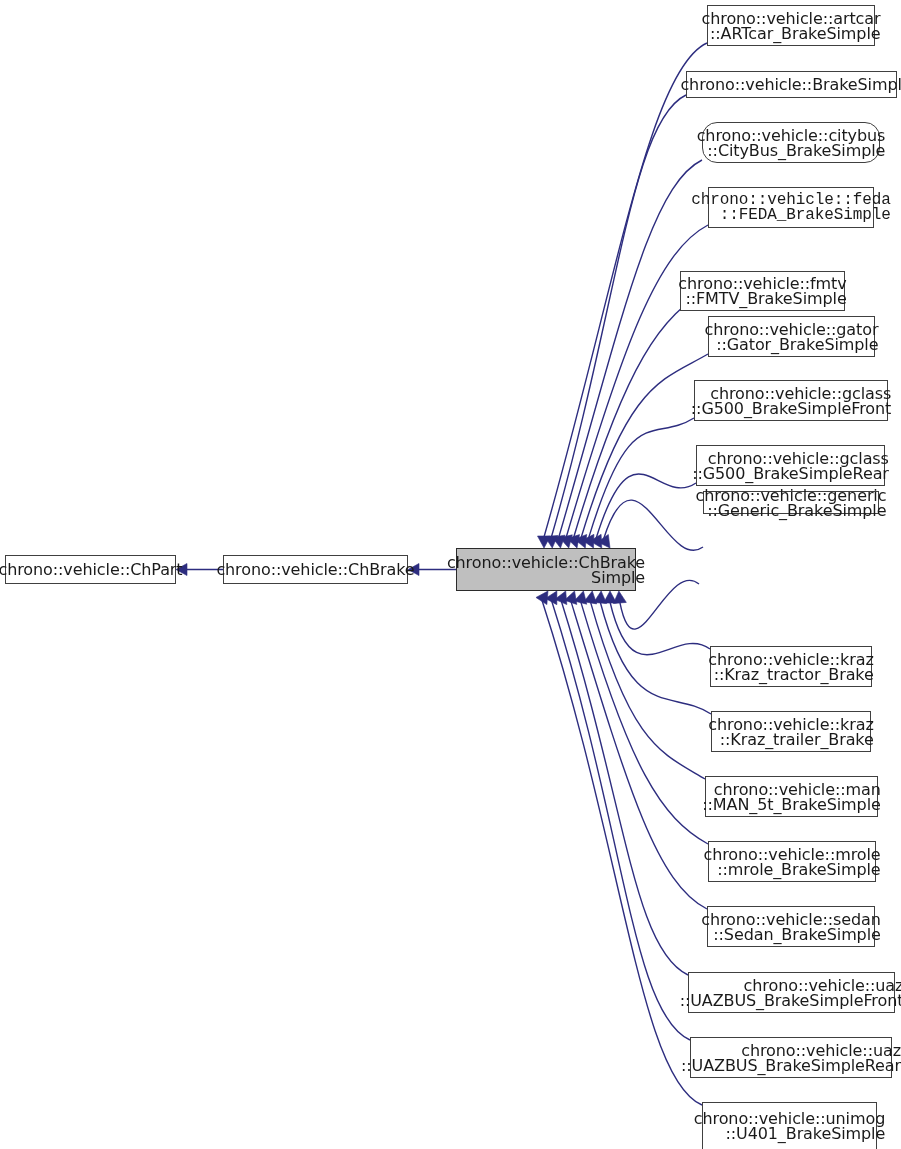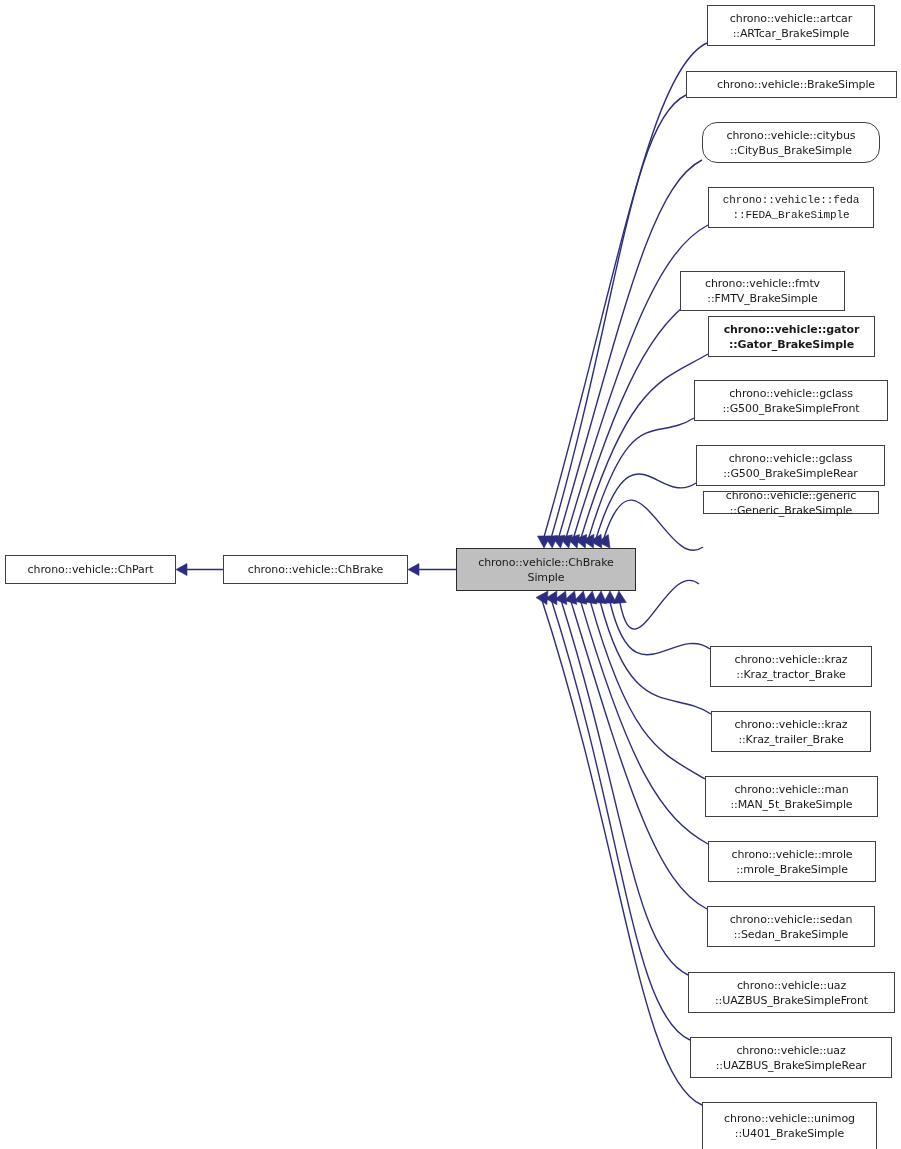--- a/index.html
+++ b/index.html
@@ -21,27 +21,27 @@
     top: 0;
     width: 901px;
     height: 1149px;
   }
   .node {
     position: absolute;
     box-sizing: border-box;
     border: 1px solid #404040;
     background: #ffffff;
     color: #1a1a1a;
-    font-size: 11px;
+    font-size: 16px;
     line-height: 15px;
     letter-spacing: -0.1px;
     display: flex;
     align-items: center;
     justify-content: center;
-    text-align: center;
+    text-align: right;
     white-space: pre-line;
     padding: 0 3px;
   }
   .node.current {
     background: #bfbfbf;
     border-color: #2b2b2b;
   }
 </style>
 </head>
 <body>
@@ -95,21 +95,21 @@
 Simple</div>
     <div class="node" style="left: 707px; top: 5px; width: 168px; height: 41px;">chrono::vehicle::artcar
 ::ARTcar_BrakeSimple</div>
     <div class="node" style="left: 686px; top: 71px; width: 211px; height: 27px; padding-left: 12px;">chrono::vehicle::BrakeSimple</div>
     <div class="node" style="left: 702px; top: 122px; width: 178px; height: 41px; border-radius: 15px;">chrono::vehicle::citybus
 ::CityBus_BrakeSimple</div>
     <div class="node" style="left: 708px; top: 187px; width: 166px; height: 41px; font-family: Liberation Mono, monospace;">chrono::vehicle::feda
 ::FEDA_BrakeSimple</div>
     <div class="node" style="left: 680px; top: 251px; width: 165px; height: 40px; margin-top: 20px;">chrono::vehicle::fmtv
 ::FMTV_BrakeSimple</div>
-    <div class="node" style="left: 708px; top: 316px; width: 167px; height: 41px; font-weight: bold;">chrono::vehicle::gator
+    <div class="node" style="left: 708px; top: 316px; width: 167px; height: 41px;">chrono::vehicle::gator
 ::Gator_BrakeSimple</div>
     <div class="node" style="left: 694px; top: 380px; width: 194px; height: 41px;">chrono::vehicle::gclass
 ::G500_BrakeSimpleFront</div>
     <div class="node" style="left: 696px; top: 445px; width: 189px; height: 41px;">chrono::vehicle::gclass
 ::G500_BrakeSimpleRear</div>
     <div class="node" style="left: 703px; top: 491px; width: 176px; height: 23px;">chrono::vehicle::generic
 ::Generic_BrakeSimple</div>
     <div class="node" style="left: 710px; top: 646px; width: 162px; height: 41px;">chrono::vehicle::kraz
 ::Kraz_tractor_Brake</div>
     <div class="node" style="left: 711px; top: 711px; width: 160px; height: 41px;">chrono::vehicle::kraz

